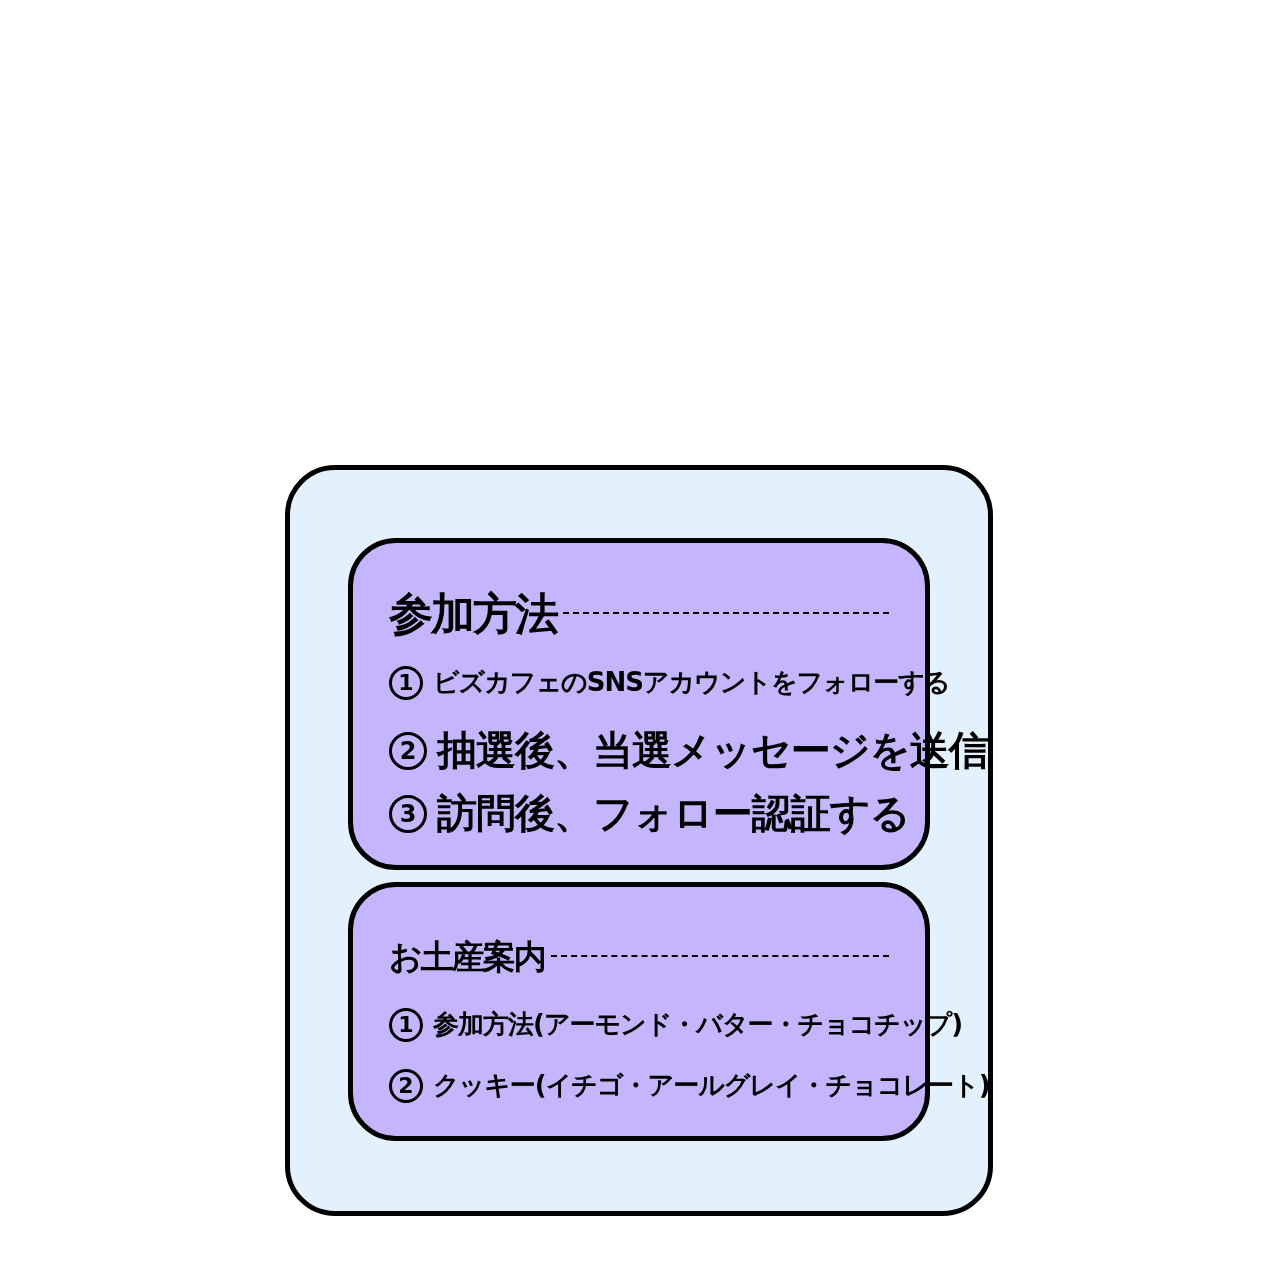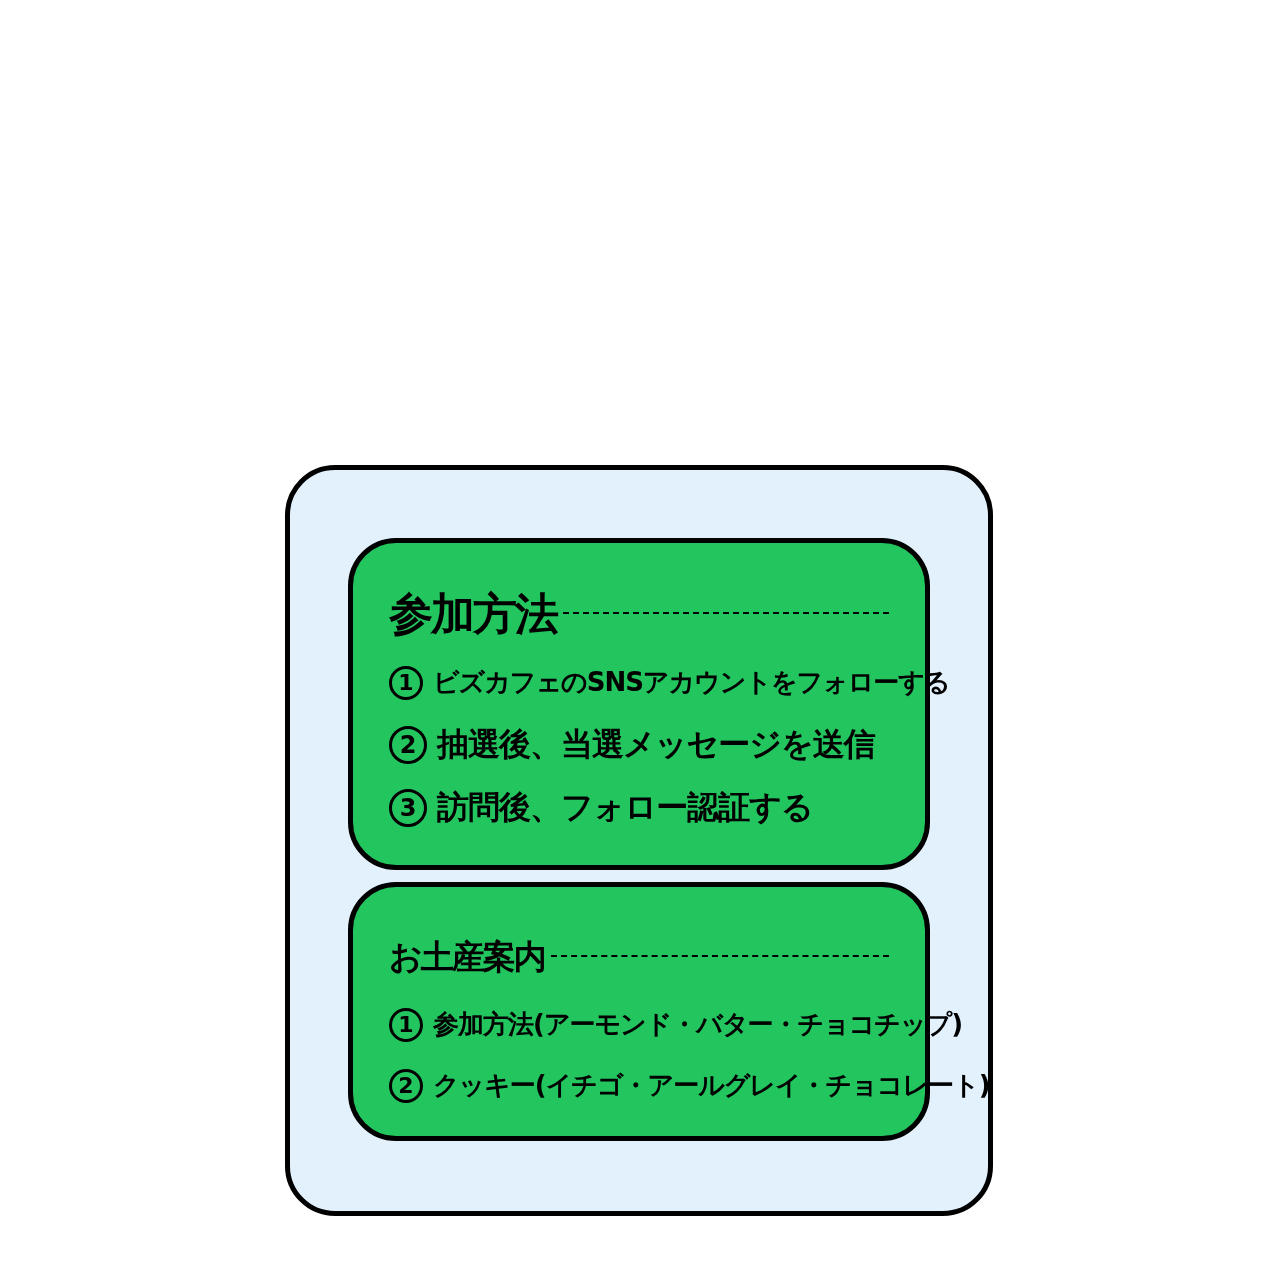--- a/index.html
+++ b/index.html
@@ -16,21 +16,21 @@
       left: 285px; top: 465px;
       width: 698px; height: 741px;
       background: #e3f1fd;
       border: 5px solid #000;
       border-radius: 50px;
     }
     .card {
       position: absolute;
       left: 348px;
       width: 572px;
-      background: #22c55e;
+      background: #c4b5fd;
       border: 5px solid #000;
       border-radius: 48px;
     }
     .card1 { top: 538px; height: 322px; }
     .card2 { top: 882px; height: 249px; }
     .heading-row {
       position: absolute;
       left: 36px; right: 36px;
       display: flex;
       align-items: center;
@@ -64,21 +64,21 @@
       justify-content: center;
       border: 3px solid #000;
       border-radius: 50%;
       font-weight: bold;
       box-sizing: border-box;
       margin-right: 10px;
     }
     .small .num { width: 34px; height: 34px; font-size: 22px; }
     .large .num { width: 38px; height: 38px; font-size: 24px; }
     .small .txt { font-size: 26px; letter-spacing: -1px; }
-    .large .txt { font-size: 32px; letter-spacing: -1px; font-family: Liberation Serif, serif; }
+    .large .txt { font-size: 40px; letter-spacing: -1px; font-family: Liberation Serif, serif; }
   </style>
 </head>
 <body>
 
 <div class="outer"></div>
 
 <div class="card card1">
   <div class="heading-row">
     <span class="heading">参加方法</span>
     <span class="dash"></span>

